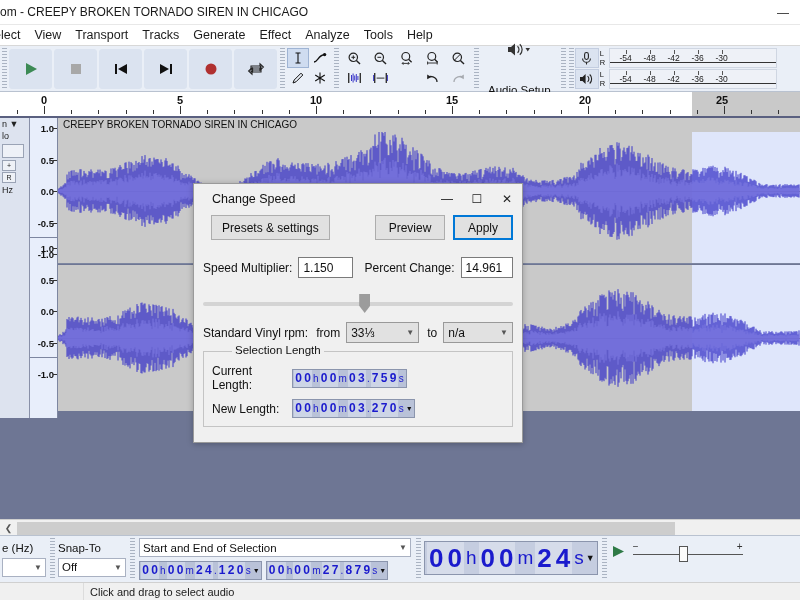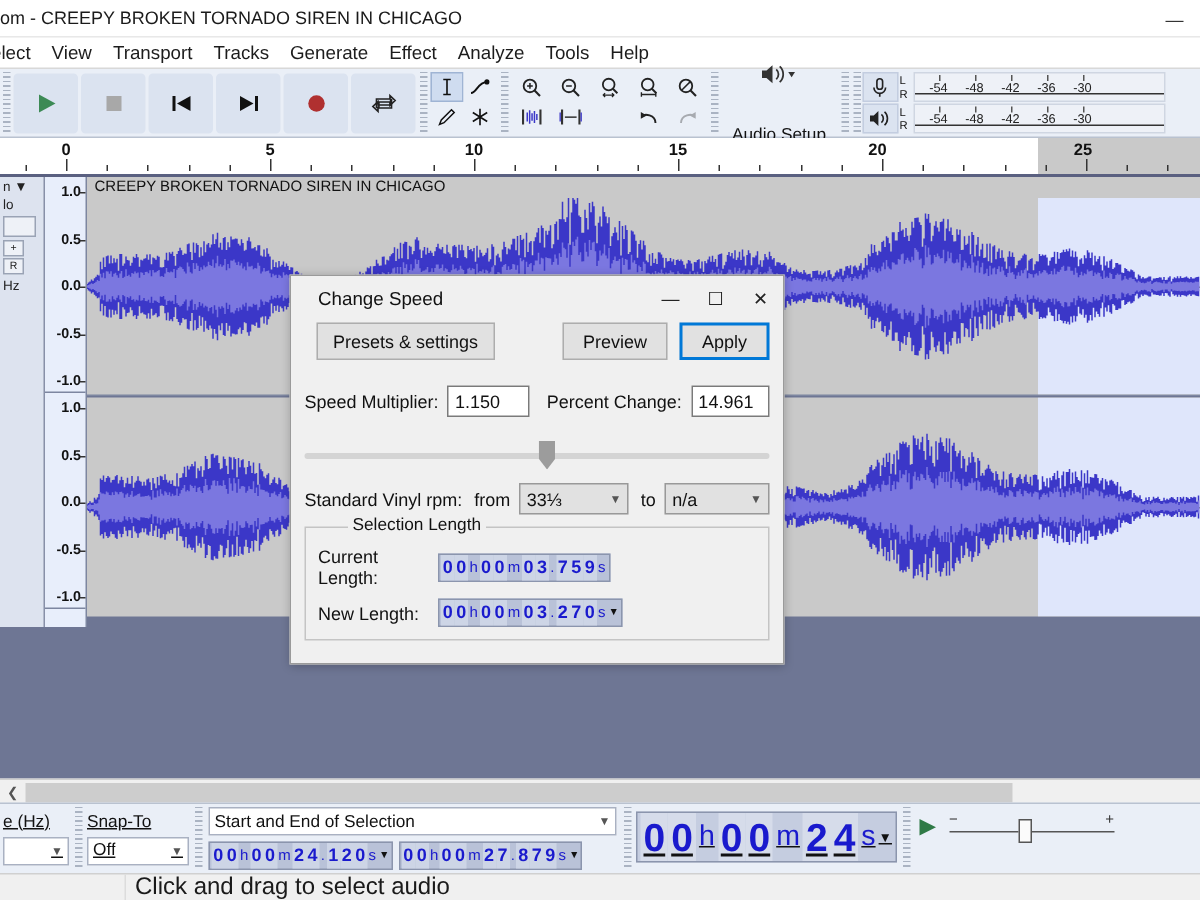--- a/index.html
+++ b/index.html
@@ -118,21 +118,21 @@
   .trackarea { position: relative; height: 418px; background: #6e7694; overflow: hidden; }
   .track { display: flex; height: 300px; }
   .track-panel {
     width: 30px; background: #dde3ef; border-right: 1px solid #8890a8;
     position: relative; font-size: 9px; color: #222; overflow: hidden;
   }
   .tp-row { padding: 1px 2px; white-space: nowrap; }
   .tp-slider { width: 22px; height: 14px; border: 1px solid #9aa3b5; background: #eef1f7; margin: 2px; }
   .tp-box { width: 14px; height: 11px; border: 1px solid #9aa3b5; background: #eef1f7; margin: 1px 2px; font-size: 7px; text-align: center; line-height: 10px; }
   .vrulers { width: 28px; background: #e8eefb; border-right: 1px solid #7d86a0; }
-  .vruler { position: relative; height: 144px; border-bottom: 1px solid #7d86a0; }
+  .vruler { position: relative; height: 120px; border-bottom: 1px solid #7d86a0; }
   .vr-label { position: absolute; right: 3px; font-size: 9.5px; font-weight: bold; color: #111; transform: translateY(-50%); }
   .vr-tick { position: absolute; right: 0; width: 4px; height: 1px; background: #333; }
   .wave-wrap { flex: 1; position: relative; }
   .wave-title {
     position: absolute; top: 0; left: 0; right: 0; height: 14px;
     background: #c9c9c9; font-size: 10px; color: #111; padding-left: 5px; line-height: 14px;
     white-space: nowrap; overflow: hidden; z-index: 4;
   }
   .chan { position: absolute; left: 0; right: 0; height: 146px; background: #c9c9c9; overflow: hidden; }
   .chan.ch1 { top: 0; border-bottom: 1px solid #7d86a0; }
@@ -148,21 +148,21 @@
   }
   .hs-arrow { width: 17px; height: 17px; display: flex; align-items: center; justify-content: center; font-size: 9px; color: #555; }
   .hs-track { flex: 1; height: 15px; background: #f0f0f0; position: relative; }
   .hs-thumb { position: absolute; left: 0; top: 1px; height: 13px; width: 84%; background: #cdcdcd; }
 
   
   .bottombar {
     position: absolute; left: 0; right: 0; bottom: 18px; height: 47px;
     background: #eaeff7; border-top: 1px solid #b9c2d0; display: flex; align-items: stretch;
   }
-  .bb-col { display: flex; flex-direction: column; justify-content: center; height: 100%; padding: 0 2px; text-decoration: underline; }
+  .bb-col { display: flex; flex-direction: column; justify-content: center; height: 100%; padding: 0 2px; }
   .bb-lbl { font-size: 11.5px; color: #111; white-space: nowrap; }
   .sel-tb { display: flex; flex-direction: column; justify-content: center; padding: 0 3px; }
   .combo {
     height: 19px; background: #ffffff; border: 1px solid #a9b1c2;
     font-size: 11.5px; color: #111; display: flex; align-items: center;
     padding: 0 3px; justify-content: space-between;
   }
   .combo .cv { white-space: nowrap; overflow: hidden; }
   .chev { font-size: 8px; color: #555; margin-left: 4px; }
   .timefield {
@@ -183,21 +183,21 @@
   .bigtime .u { color: #1a1acd; font-size: 19px; padding: 0 2px; line-height: 32px; }
   .speed-slider { position: relative; width: 110px; height: 20px; }
   .ss-line { position: absolute; left: 0; right: 0; top: 10px; height: 1px; background: #555; }
   .ss-thumb { position: absolute; left: 46px; top: 2px; width: 9px; height: 16px; background: #fbfbfb; border: 1px solid #555; }
   .ss-pm { position: absolute; font-size: 10px; color: #333; top: -3px; }
 
   
   .statusbar {
     position: absolute; left: 0; right: 0; bottom: 0; height: 18px;
     background: #f0f0f0; border-top: 1px solid #d0d0d0;
-    display: flex; align-items: center; font-size: 16px; color: #1a1a1a;
+    display: flex; align-items: center; font-size: 11px; color: #1a1a1a;
   }
   .sb-seg { padding: 0 6px; height: 100%; display: flex; align-items: center; }
   .sb-seg.first { width: 84px; border-right: 1px solid #dcdcdc; }
 
   
   .dialog {
     position: absolute; left: 193px; top: 183px; width: 330px; height: 260px;
     background: #f0f0f0; border: 1px solid #9a9a9a;
     box-shadow: 0 1px 6px rgba(0,0,0,.25);
     z-index: 50;

